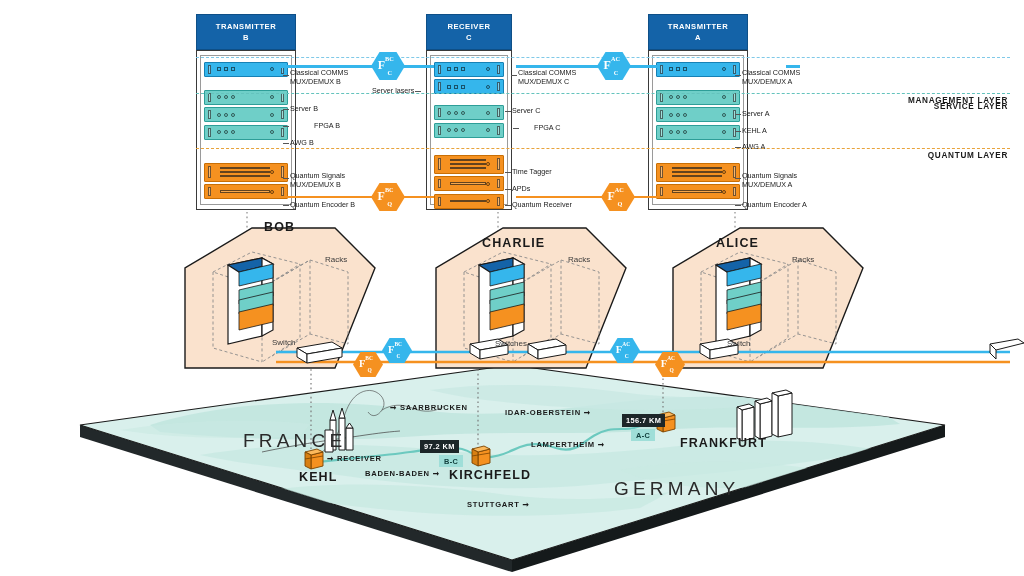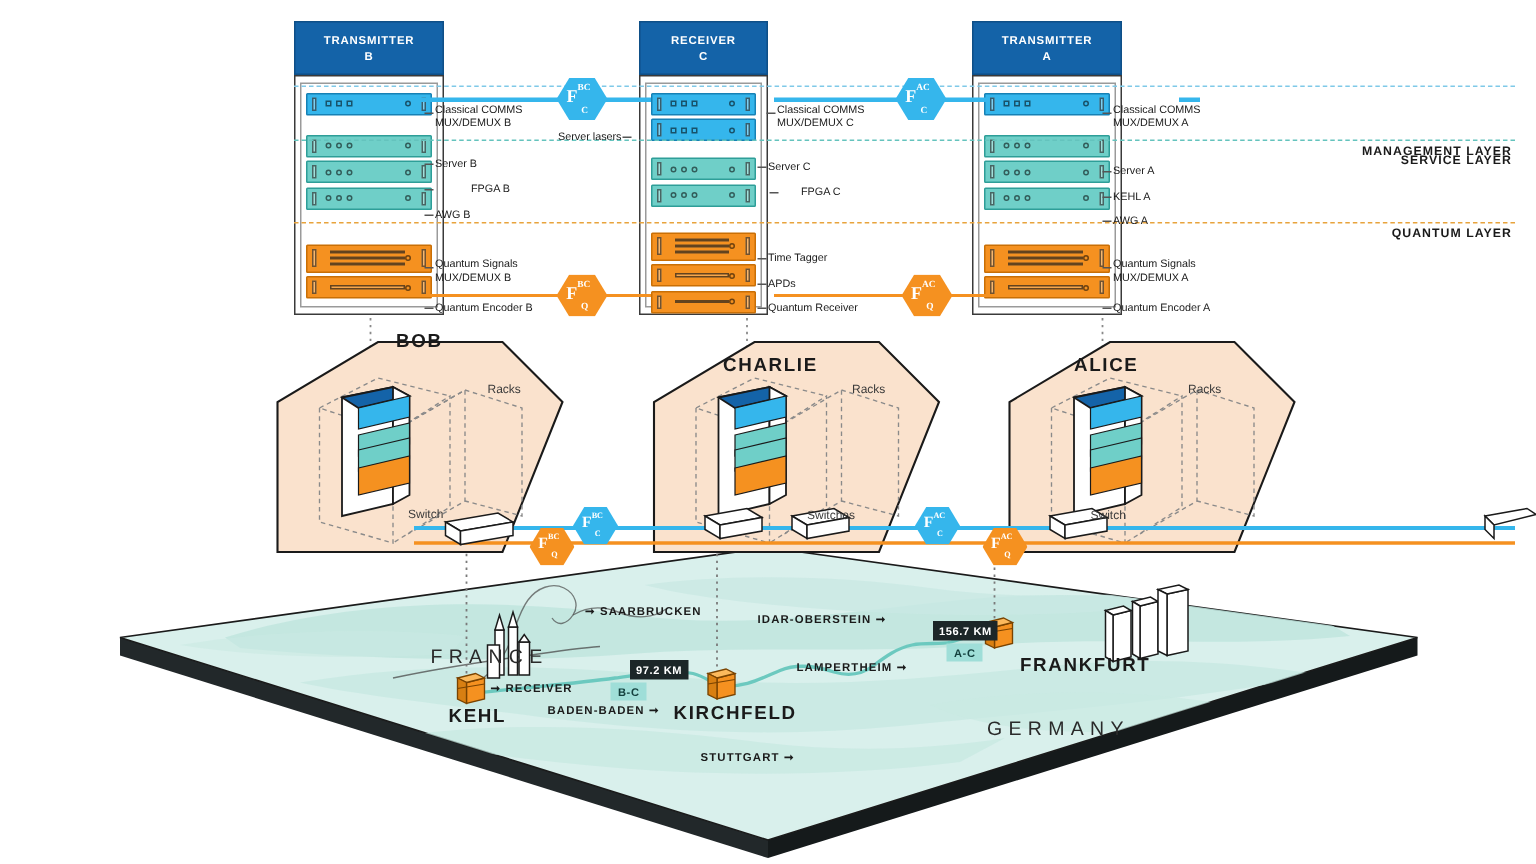--- a/index.html
+++ b/index.html
@@ -83,21 +83,21 @@
   .hex.c .hexshape { background:#35b6ec; }
   .hex.q .hexshape { background:#f59120; }
   .hex .txt { position:relative; z-index:2; line-height:1; }
 
   
   .map-label {
     position:absolute; white-space:nowrap; color:#1a1a1a;
     font-family:"Liberation Sans", sans-serif;
   }
   .city-major { font-size:12.5px; font-weight:bold; letter-spacing:1.1px; }
-  .country { font-size:13px; letter-spacing:4.2px; color:#2a2a2a;margin-left:44px; }
+  .country { font-size:19px; letter-spacing:4.2px; color:#2a2a2a; }
   .city-minor { font-size:7.6px; font-weight:bold; letter-spacing:.75px; }
   .dist-badge {
     position:absolute; background:#1c2628; color:#fff; font-size:7.4px;
     font-weight:bold; padding:2px 4px; letter-spacing:.4px; white-space:nowrap;
   }
   .link-badge {
     position:absolute; background:#9fded8; color:#13403e; font-size:7.4px;
     font-weight:bold; padding:1.5px 5px; letter-spacing:.4px; white-space:nowrap;
   }
 </style>
@@ -603,21 +603,21 @@
     <div class="hexshape"></div>
     <div class="txt"><span>F</span><sup>AC</sup><sub>Q</sub></div>
   </div>
 
   <div class="map-label city-major" style="left:264px; top:220px;">BOB</div>
   <div class="map-label" style="left:325px; top:255px; font-size:8px; color:#3a3a3a;">Racks</div>
   <div class="map-label" style="left:272px; top:338px; font-size:8px; color:#3a3a3a;">Switch</div>
 
   <div class="map-label city-major" style="left:482px; top:236px;">CHARLIE</div>
   <div class="map-label" style="left:568px; top:255px; font-size:8px; color:#3a3a3a;">Racks</div>
-  <div class="map-label" style="left:495px; top:339px; font-size:8px; color:#3a3a3a;margin-left:43px;">Switches</div>
+  <div class="map-label" style="left:495px; top:339px; font-size:8px; color:#3a3a3a;">Switches</div>
 
   <div class="map-label city-major" style="left:716px; top:236px;">ALICE</div>
   <div class="map-label" style="left:792px; top:255px; font-size:8px; color:#3a3a3a;">Racks</div>
   <div class="map-label" style="left:727px; top:339px; font-size:8px; color:#3a3a3a;">Switch</div>
 
   <div class="map-label country" style="left:243px; top:430px;">FRANCE</div>
   <div class="map-label country" style="left:614px; top:478px;">GERMANY</div>
 
   <div class="map-label city-major" style="left:299px; top:470px;">KEHL</div>
   <div class="map-label city-major" style="left:449px; top:468px;">KIRCHFELD</div>
@@ -636,17 +636,17 @@
     <span>LAMPERTHEIM</span><span>&nbsp;➞</span>
   </div>
   <div class="map-label city-minor" style="left:365px; top:469px;">
     <span>BADEN-BADEN</span><span>&nbsp;➞</span>
   </div>
   <div class="map-label city-minor" style="left:467px; top:500px;">
     <span>STUTTGART</span><span>&nbsp;➞</span>
   </div>
 
   <div class="dist-badge" style="left:420px; top:440px;">97.2 KM</div>
-  <div class="link-badge" style="left:407px; top:455px;">B-C</div>
+  <div class="link-badge" style="left:439px; top:455px;">B-C</div>
   <div class="dist-badge" style="left:622px; top:414px;">156.7 KM</div>
   <div class="link-badge" style="left:631px; top:429px;">A-C</div>
 
 </div>
 
 </body></html>

